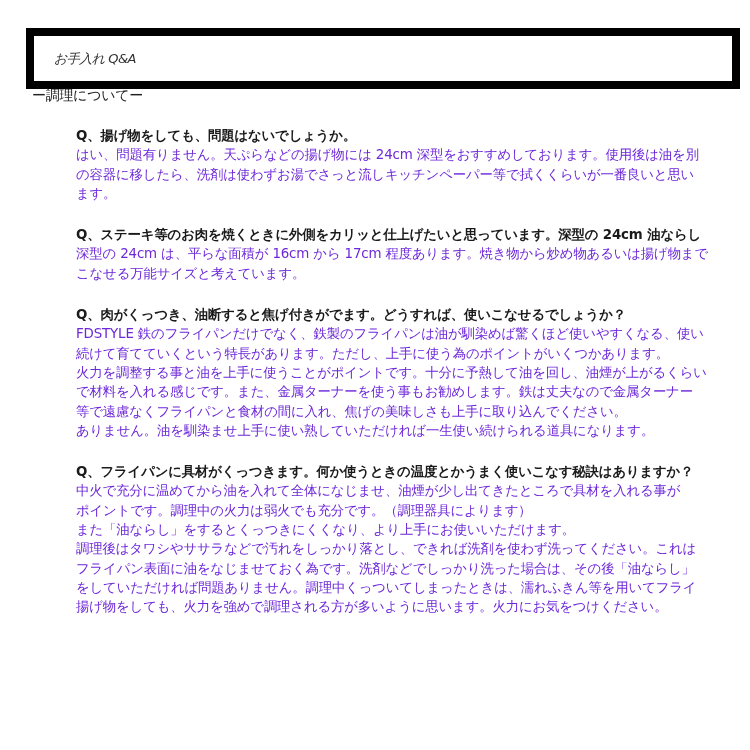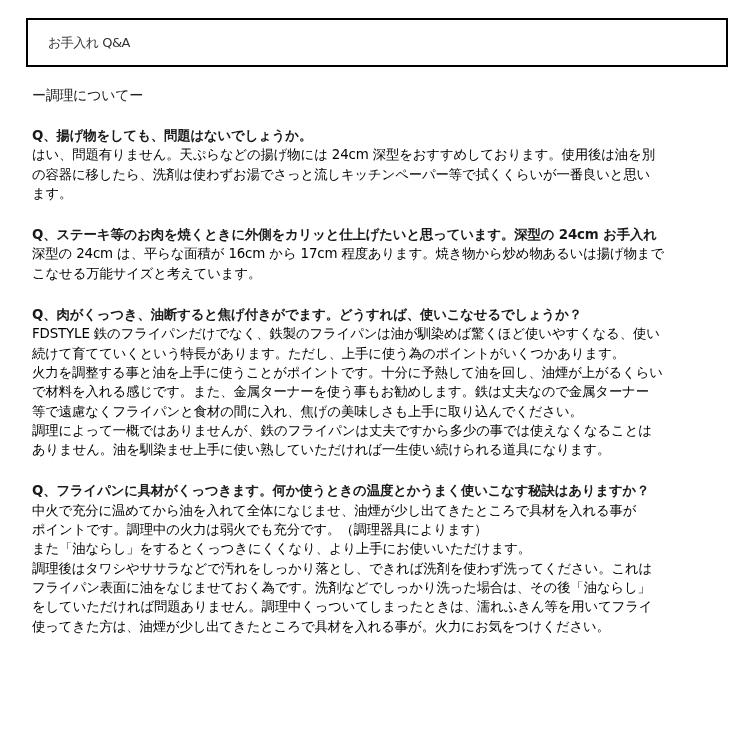--- a/index.html
+++ b/index.html
@@ -11,25 +11,26 @@
       width: 750px;
       height: 750px;
       position: relative;
       overflow: hidden;
       font-family: "DejaVu Sans", "Liberation Sans", sans-serif;
       color: #222222;
     }
     .title-box {
       position: absolute;
       left: 26px;
-      top: 18px;
+      top: 28px;
       width: 698px;
       height: 45px;
-      border: 2px solid #000000;
+      border: 8px solid #000000;
       box-sizing: content-box;
+      font-style: italic;
     }
     .title-text {
       position: absolute;
       left: 20px;
       top: 14px;
       font-size: 13px;
       color: #333333;
       letter-spacing: -0.5px;
       white-space: nowrap;
     }
@@ -54,27 +55,28 @@
     }
     .question {
       font-size: 13.4px;
       font-weight: bold;
       color: #1a1a1a;
       line-height: 19.3px;
       letter-spacing: -0.15px;
     }
     .answer {
       font-size: 13.4px;
-      color: #000000;
+      color: #6d28d9;
       line-height: 19.3px;
       letter-spacing: -0.15px;
     }
     .line {
       display: block;
       white-space: nowrap;
+      margin-left: 44px;
     }
   </style>
 </head>
 <body>
 
 <div class="title-box">
   <span class="title-text">お手入れ Q&amp;A</span>
 </div>
 
 <div class="content">
@@ -86,50 +88,49 @@
     </div>
     <div class="answer">
       <span class="line">はい、問題有りません。天ぷらなどの揚げ物には 24cm 深型をおすすめしております。使用後は油を別</span>
       <span class="line">の容器に移したら、洗剤は使わずお湯でさっと流しキッチンペーパー等で拭くくらいが一番良いと思い</span>
       <span class="line">ます。</span>
     </div>
   </div>
 
   <div class="qa">
     <div class="question">
-      <span class="line">Q、ステーキ等のお肉を焼くときに外側をカリッと仕上げたいと思っています。深型の 24cm お手入れ</span>
+      <span class="line">Q、ステーキ等のお肉を焼くときに外側をカリッと仕上げたいと思っています。深型の 24cm 油ならし</span>
     </div>
     <div class="answer">
       <span class="line">深型の 24cm は、平らな面積が 16cm から 17cm 程度あります。焼き物から炒め物あるいは揚げ物まで</span>
       <span class="line">こなせる万能サイズと考えています。</span>
     </div>
   </div>
 
   <div class="qa">
     <div class="question">
       <span class="line">Q、肉がくっつき、油断すると焦げ付きがでます。どうすれば、使いこなせるでしょうか？</span>
     </div>
     <div class="answer">
       <span class="line">FDSTYLE 鉄のフライパンだけでなく、鉄製のフライパンは油が馴染めば驚くほど使いやすくなる、使い</span>
       <span class="line">続けて育てていくという特長があります。ただし、上手に使う為のポイントがいくつかあります。</span>
       <span class="line">火力を調整する事と油を上手に使うことがポイントです。十分に予熱して油を回し、油煙が上がるくらい</span>
       <span class="line">で材料を入れる感じです。また、金属ターナーを使う事もお勧めします。鉄は丈夫なので金属ターナー</span>
       <span class="line">等で遠慮なくフライパンと食材の間に入れ、焦げの美味しさも上手に取り込んでください。</span>
-      <span class="line">調理によって一概ではありませんが、鉄のフライパンは丈夫ですから多少の事では使えなくなることは</span>
       <span class="line">ありません。油を馴染ませ上手に使い熟していただければ一生使い続けられる道具になります。</span>
     </div>
   </div>
 
   <div class="qa">
     <div class="question">
       <span class="line">Q、フライパンに具材がくっつきます。何か使うときの温度とかうまく使いこなす秘訣はありますか？</span>
     </div>
     <div class="answer">
       <span class="line">中火で充分に温めてから油を入れて全体になじませ、油煙が少し出てきたところで具材を入れる事が</span>
       <span class="line">ポイントです。調理中の火力は弱火でも充分です。（調理器具によります）</span>
       <span class="line">また「油ならし」をするとくっつきにくくなり、より上手にお使いいただけます。</span>
       <span class="line">調理後はタワシやササラなどで汚れをしっかり落とし、できれば洗剤を使わず洗ってください。これは</span>
       <span class="line">フライパン表面に油をなじませておく為です。洗剤などでしっかり洗った場合は、その後「油ならし」</span>
       <span class="line">をしていただければ問題ありません。調理中くっついてしまったときは、濡れふきん等を用いてフライ</span>
-      <span class="line">使ってきた方は、油煙が少し出てきたところで具材を入れる事が。火力にお気をつけください。</span>
+      <span class="line">揚げ物をしても、火力を強めで調理される方が多いように思います。火力にお気をつけください。</span>
     </div>
   </div>
 </div>
 
 </body></html>

